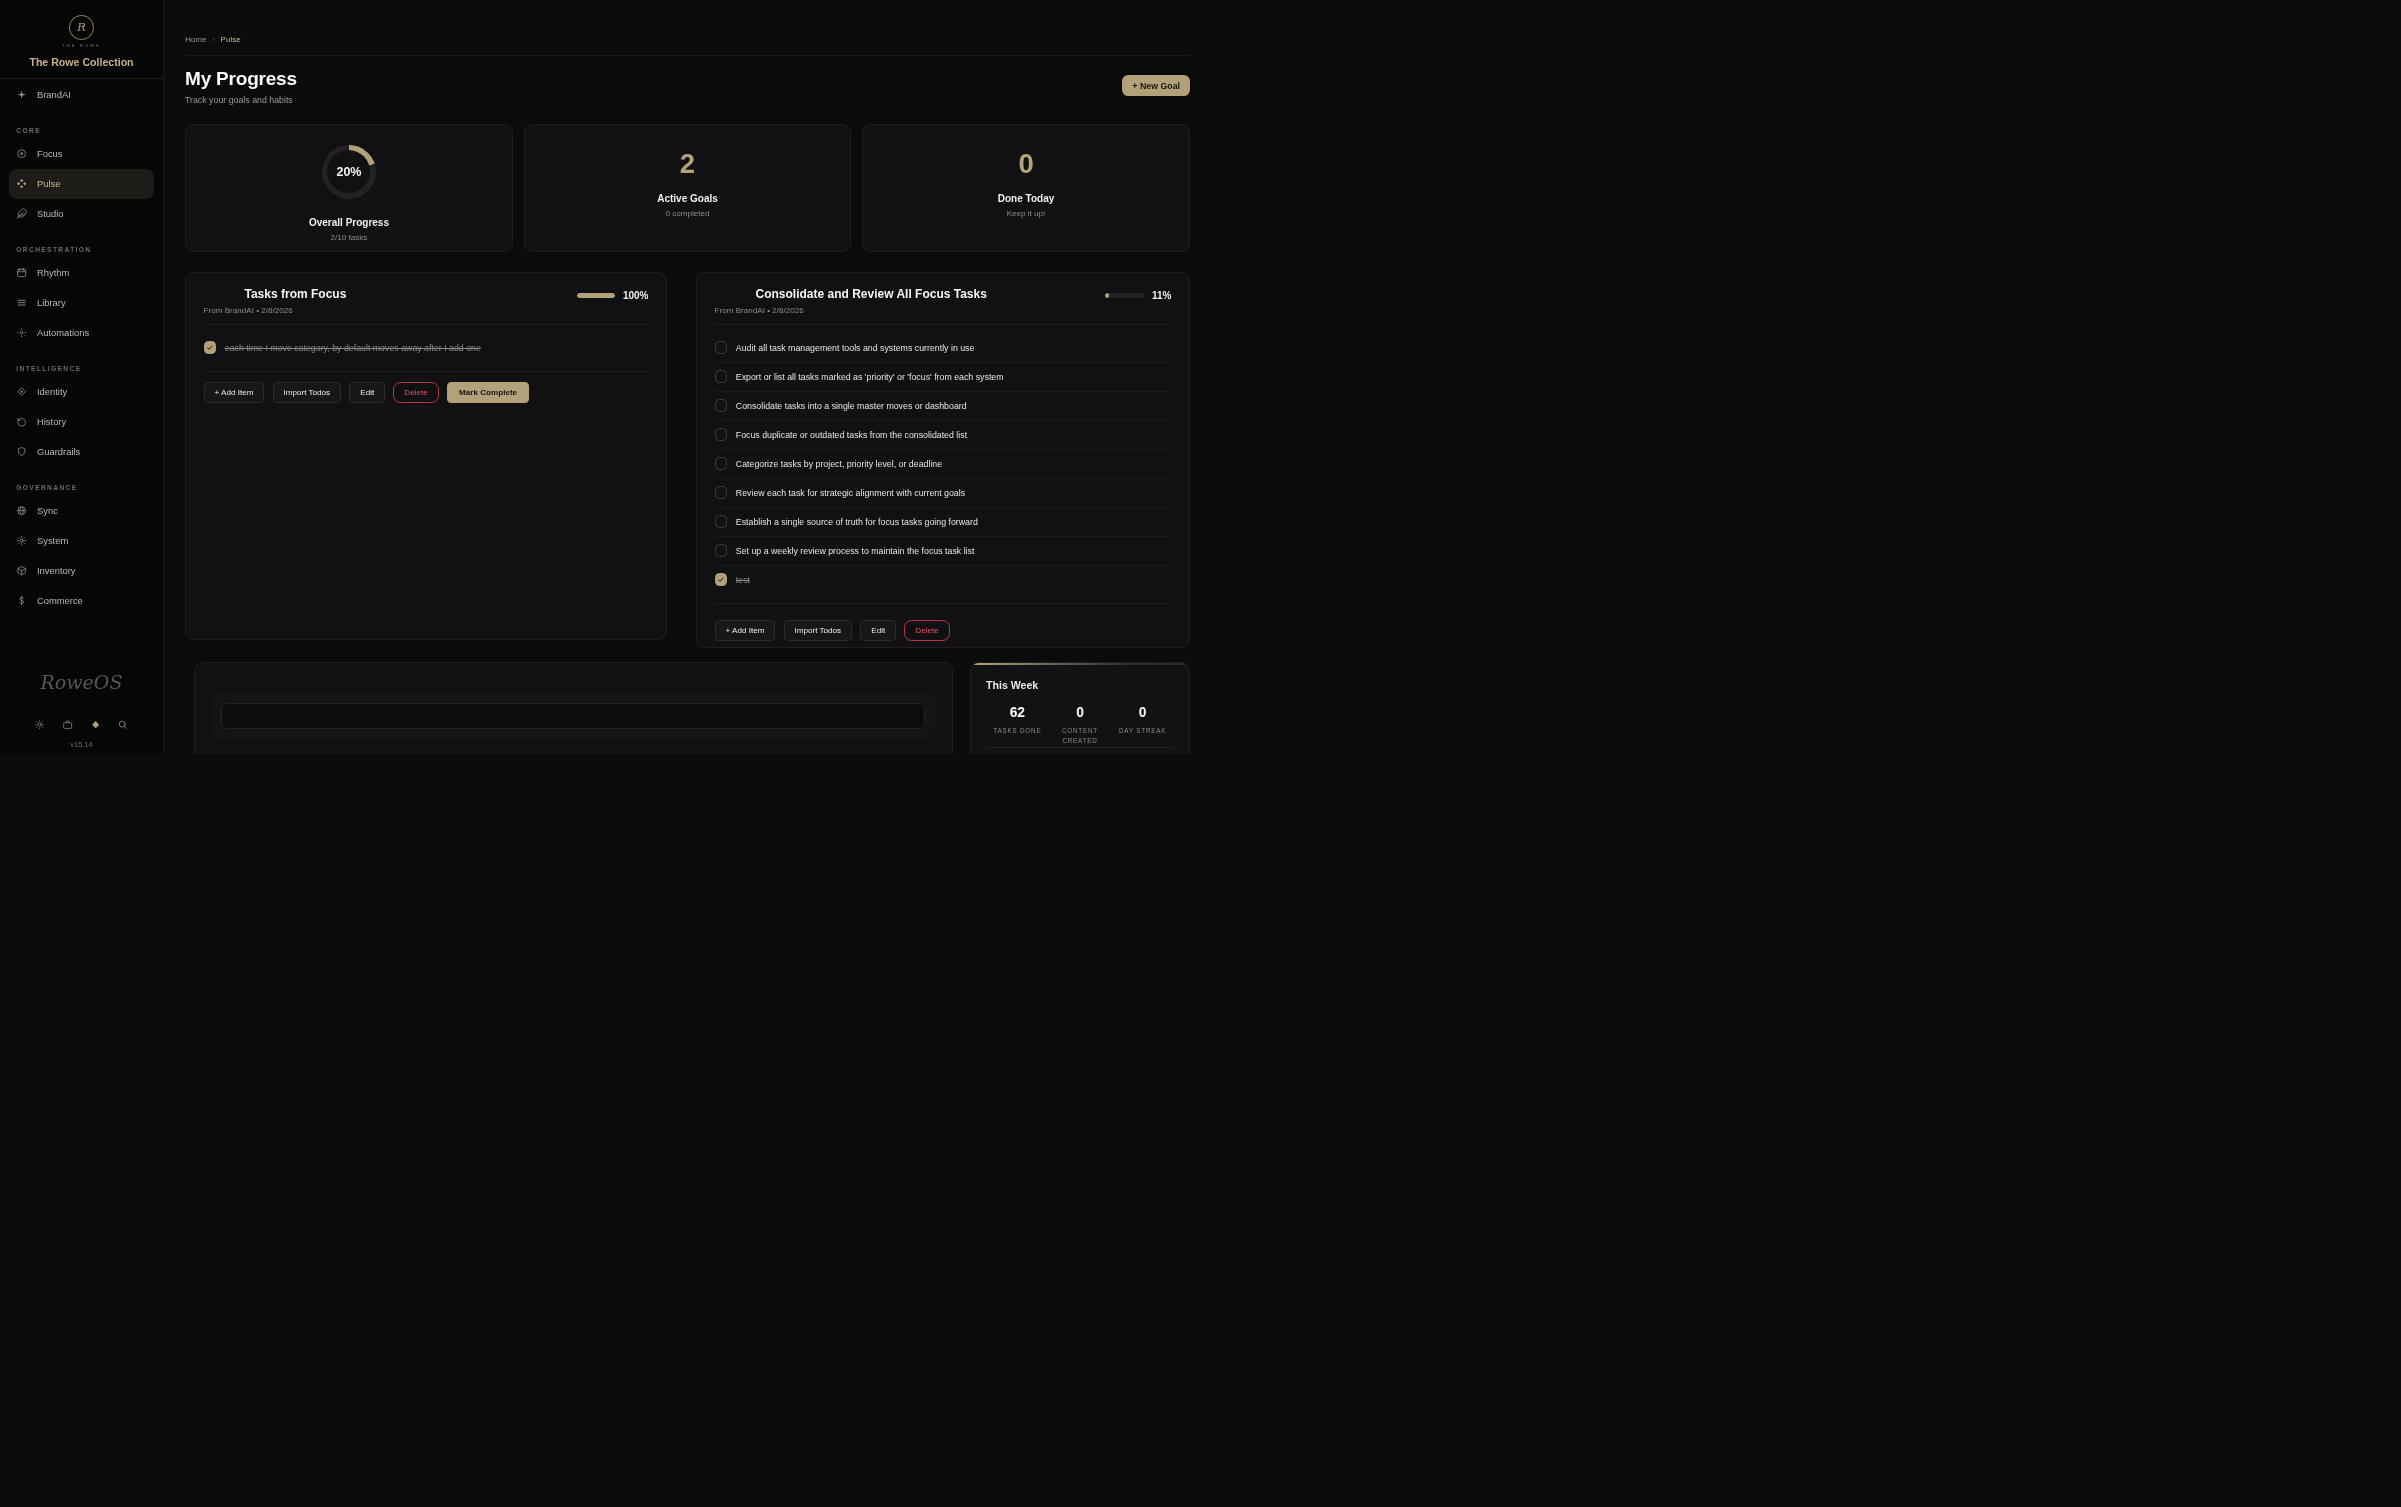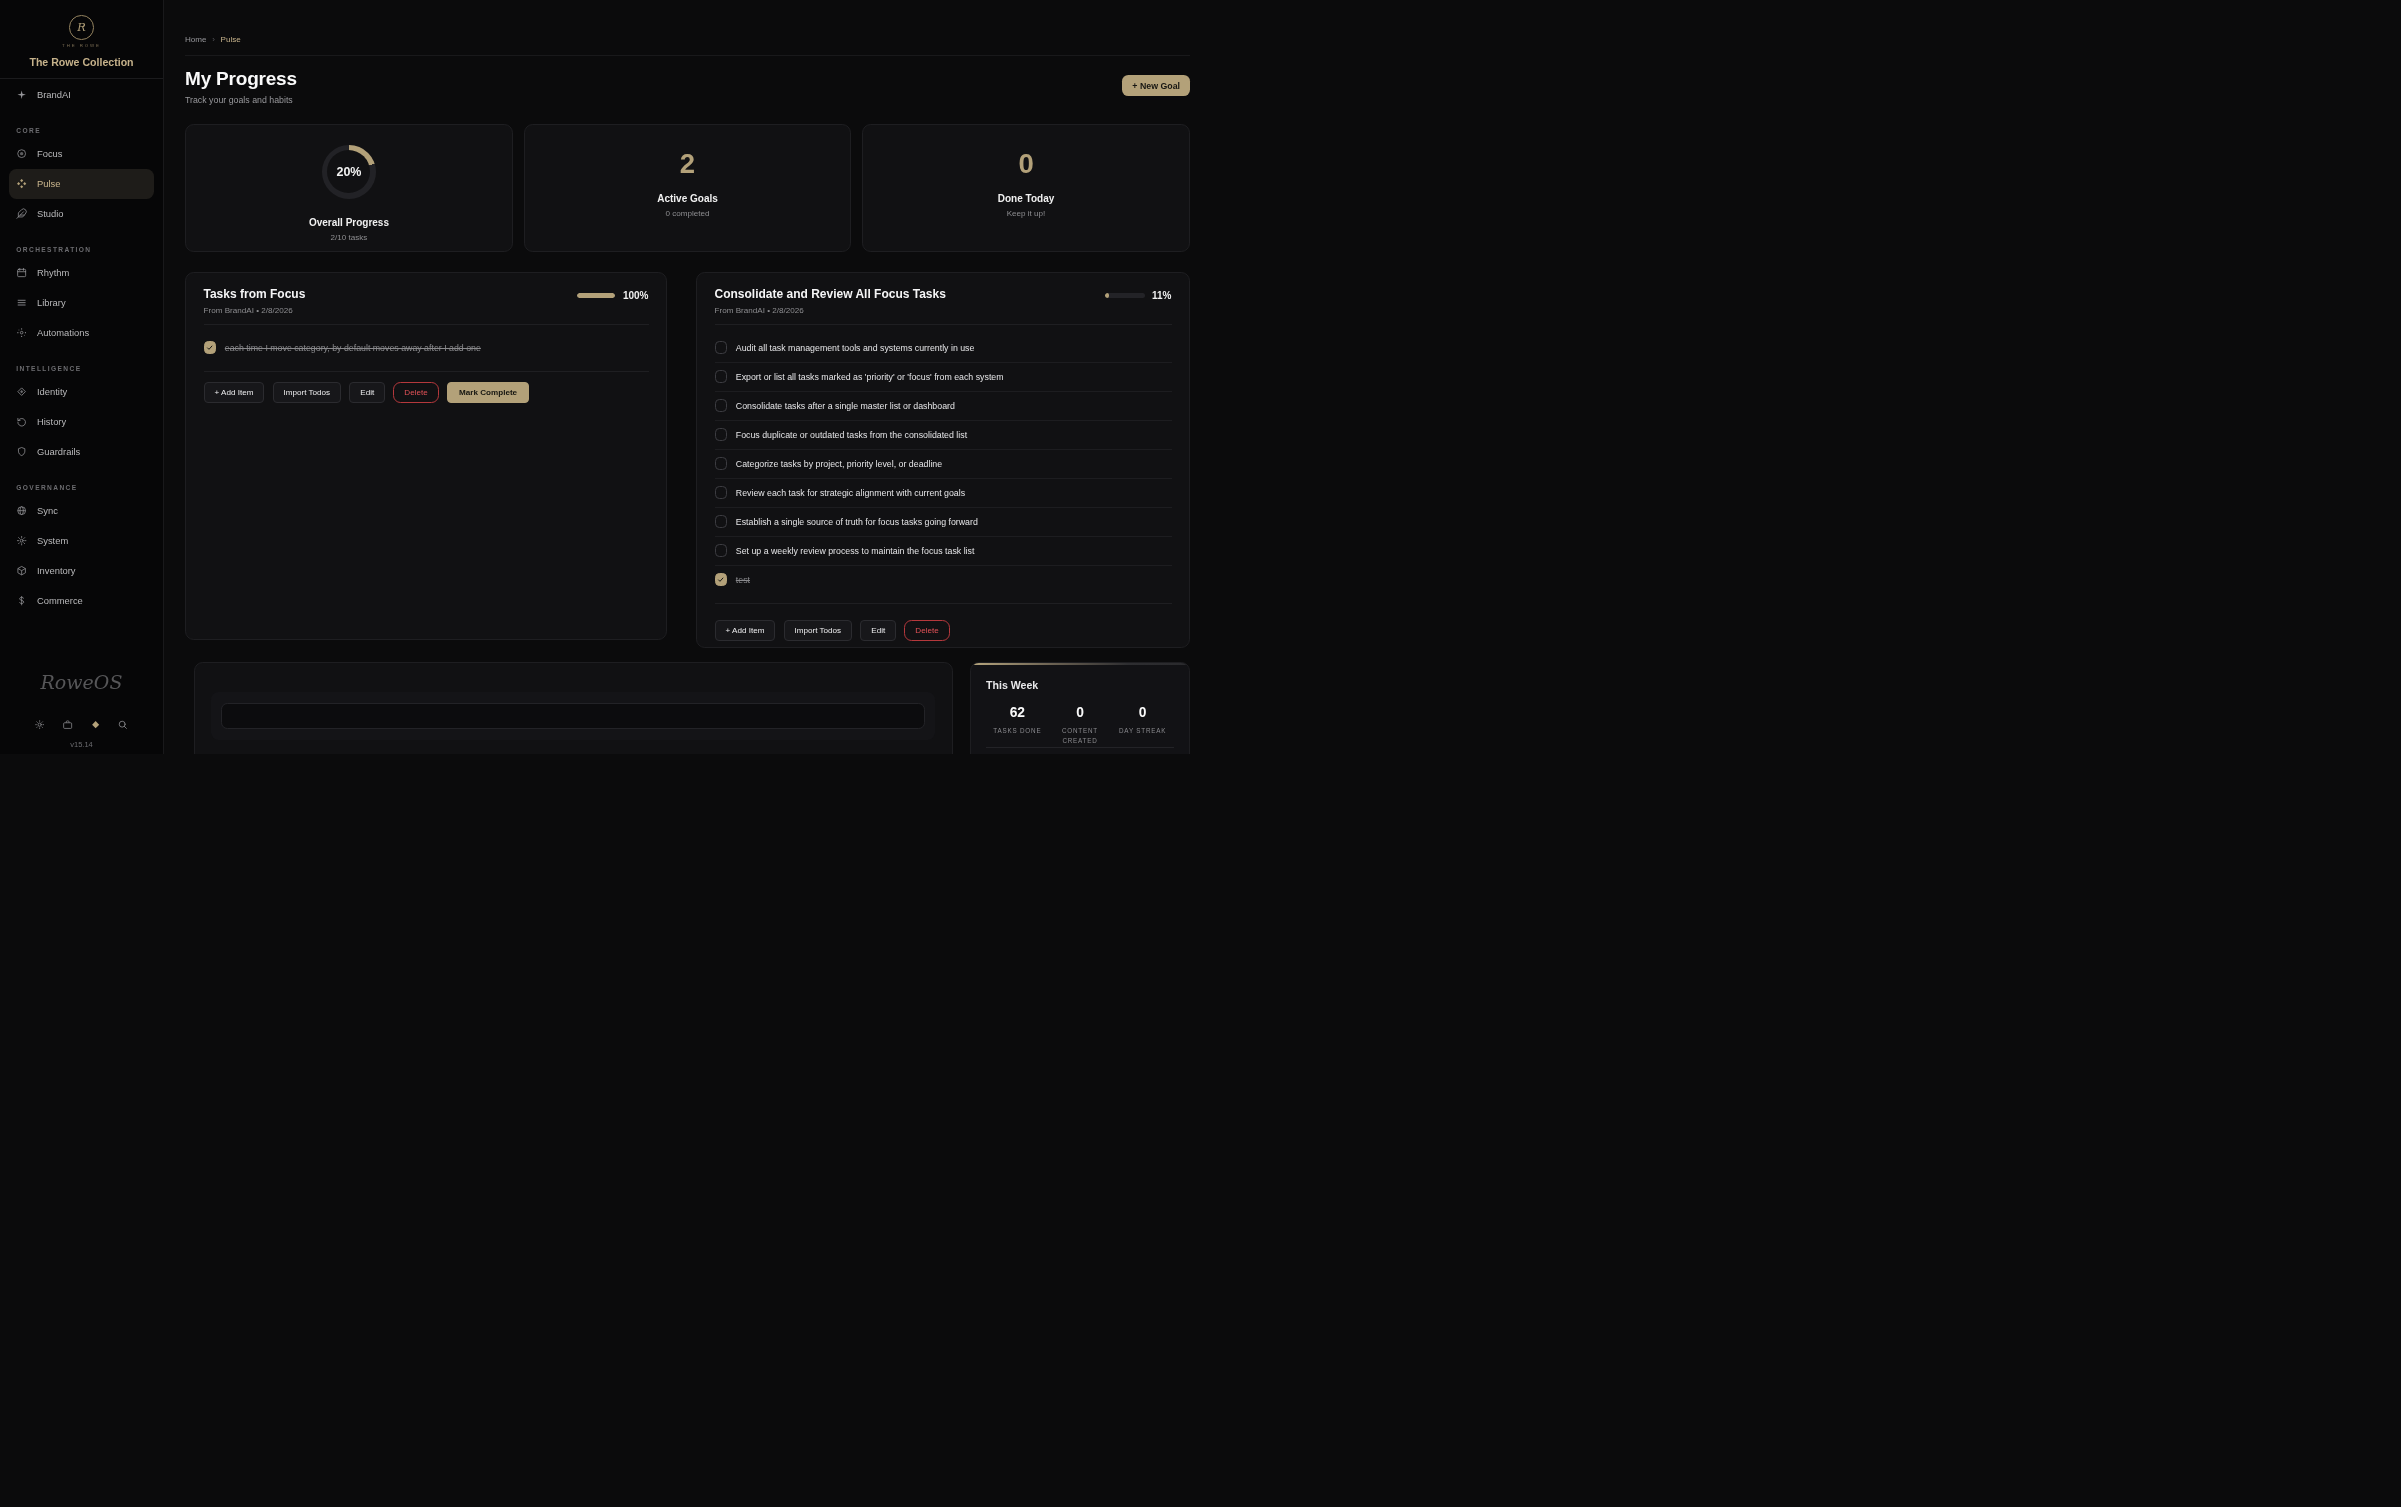--- a/index.html
+++ b/index.html
@@ -58,21 +58,21 @@
   .stat-sub{margin-top:5.6px;font-size:8.1px;color:#8d8d90;}
 
   
   .goals-row{display:flex;gap:29px;margin-top:20px;align-items:flex-start;}
   .goal-card{background:#111113;border:0.6px solid #1e1e21;border-radius:8.8px;
              padding:0 17.5px;box-sizing:border-box;}
   .goal-card.left{width:482px;height:368px;}
   .goal-card.right{width:494px;height:376px;}
   .goal-head{display:flex;justify-content:space-between;align-items:flex-start;
              padding:13.8px 0 8.8px;border-bottom:0.6px solid #1f1f22;}
-  .goal-title{font-size:12px;font-weight:700;color:#f5f5f6;}
+  .goal-title{font-size:12px;font-weight:700;color:#f5f5f6;margin-left:41px;}
   .goal-meta{margin-top:5px;font-size:8.1px;color:#8d8d90;}
   .goal-progress{display:flex;align-items:center;gap:7.5px;margin-top:3.1px;}
   .track{height:5.6px;width:38px;border-radius:3.1px;background:#232327;overflow:hidden;}
   .track.small{width:40px;height:5px;}
   .fill{height:100%;background:#b3a179;border-radius:3.1px;min-width:4.4px;}
   .goal-pct{font-size:10px;font-weight:700;color:#f0f0f0;}
   .check-list{padding:8.8px 0 9.4px;}
   .check-row{display:flex;align-items:center;gap:8.8px;height:28px;
              border-bottom:0.6px solid #1d1d20;font-size:8.8px;color:#e6e6e8;}
   .check-row:last-child{border-bottom:none;}
@@ -403,21 +403,21 @@
               </svg>
             </span>
           <span class="check-text">Export or list all tasks marked as 'priority' or 'focus' from each system</span>
         </div>
         <div class="check-row">
           <span class="checkbox">
               <svg viewBox="0 0 24 24" fill="none" stroke="currentColor" stroke-width="3.2" stroke-linecap="round" stroke-linejoin="round">
                 <path d="M5 12.5l4.5 4.5L19 6.5"></path>
               </svg>
             </span>
-          <span class="check-text">Consolidate tasks after a single master list or dashboard</span>
+          <span class="check-text">Consolidate tasks into a single master moves or dashboard</span>
         </div>
         <div class="check-row">
           <span class="checkbox">
               <svg viewBox="0 0 24 24" fill="none" stroke="currentColor" stroke-width="3.2" stroke-linecap="round" stroke-linejoin="round">
                 <path d="M5 12.5l4.5 4.5L19 6.5"></path>
               </svg>
             </span>
           <span class="check-text">Focus duplicate or outdated tasks from the consolidated list</span>
         </div>
         <div class="check-row">

